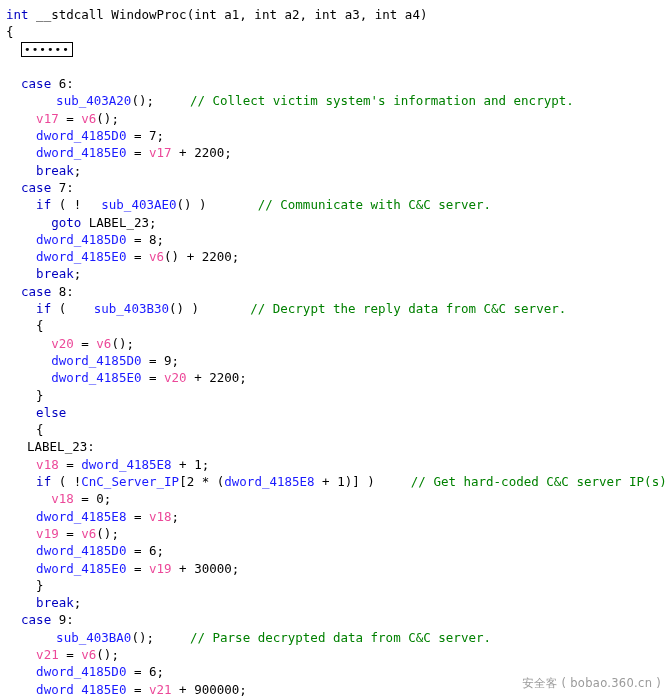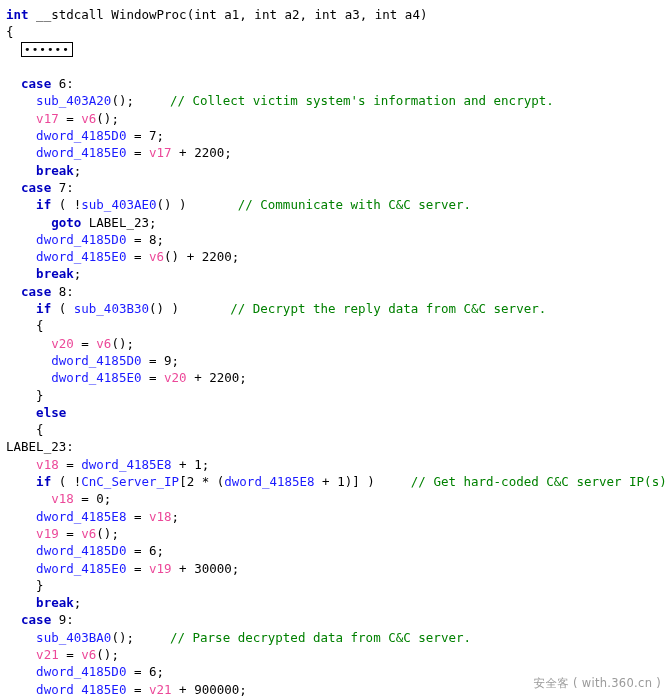--- a/index.html
+++ b/index.html
@@ -17,28 +17,28 @@
   }
   #code {
     padding: 6px 4px 0 6px;
     line-height: 17.3px;
     white-space: pre;
   }
   .line {
     white-space: pre;
     height: 17.3px;
   }
-  .kw      { color: #0000c0; font-weight: bold; }
-  .fn      { color: #1a1aff; }      
+  .kw      { color: #0000c0; }
+  .fn      { color: #1a1aff; margin-left: 20px; }      
   .var     { color: #ec4899; }      
   .gvar    { color: #1a1aff; }      
   .plain   { color: #000000; }
   .num     { color: #000000; }
   .cmt     { color: #008000; margin-left: 36px; }      
-  .lbl     { color: #000000; }
+  .lbl     { color: #000000; margin-left: 21px; }
   .punct   { color: #000000; }
   .box {
     display: inline-block;
     border: 1px solid #000000;
     padding: 0 2px;
     line-height: 13px;
     font-size: 11px;
     letter-spacing: 1px;
     position: relative;
     top: -1px;
@@ -50,13 +50,13 @@
     font-family: "DejaVu Sans", "Liberation Sans", sans-serif;
     font-size: 11.5px;
     color: #9a9a9a;
     letter-spacing: 0.3px;
   }
 </style>
 </head>
 <body>
 
 <div id="code"><div class="line"><span class="kw">int</span><span class="plain"> </span><span class="plain">__stdcall</span><span class="plain"> WindowProc(int a1, int a2, int a3, int a4)</span></div><div class="line"><span class="punct">{</span></div><div class="line">  <span class="box">••••••</span></div><div class="line"></div><div class="line">  <span class="kw">case</span><span class="plain"> </span><span class="num">6</span><span class="plain">:</span></div><div class="line">    <span class="fn">sub_403A20</span><span class="plain">();</span><span class="cmt">// Collect victim system's information and encrypt.</span></div><div class="line">    <span class="var">v17</span><span class="plain"> = </span><span class="var">v6</span><span class="plain">();</span></div><div class="line">    <span class="gvar">dword_4185D0</span><span class="plain"> = </span><span class="num">7</span><span class="plain">;</span></div><div class="line">    <span class="gvar">dword_4185E0</span><span class="plain"> = </span><span class="var">v17</span><span class="plain"> + </span><span class="num">2200</span><span class="plain">;</span></div><div class="line">    <span class="kw">break</span><span class="plain">;</span></div><div class="line">  <span class="kw">case</span><span class="plain"> </span><span class="num">7</span><span class="plain">:</span></div><div class="line">    <span class="kw">if</span><span class="plain"> ( !</span><span class="fn">sub_403AE0</span><span class="plain">() )  </span><span class="cmt">// Communicate with C&amp;C server.</span></div><div class="line">      <span class="kw">goto</span><span class="plain"> LABEL_23;</span></div><div class="line">    <span class="gvar">dword_4185D0</span><span class="plain"> = </span><span class="num">8</span><span class="plain">;</span></div><div class="line">    <span class="gvar">dword_4185E0</span><span class="plain"> = </span><span class="var">v6</span><span class="plain">() + </span><span class="num">2200</span><span class="plain">;</span></div><div class="line">    <span class="kw">break</span><span class="plain">;</span></div><div class="line">  <span class="kw">case</span><span class="plain"> </span><span class="num">8</span><span class="plain">:</span></div><div class="line">    <span class="kw">if</span><span class="plain"> ( </span><span class="fn">sub_403B30</span><span class="plain">() )  </span><span class="cmt">// Decrypt the reply data from C&amp;C server.</span></div><div class="line">    <span class="punct">{</span></div><div class="line">      <span class="var">v20</span><span class="plain"> = </span><span class="var">v6</span><span class="plain">();</span></div><div class="line">      <span class="gvar">dword_4185D0</span><span class="plain"> = </span><span class="num">9</span><span class="plain">;</span></div><div class="line">      <span class="gvar">dword_4185E0</span><span class="plain"> = </span><span class="var">v20</span><span class="plain"> + </span><span class="num">2200</span><span class="plain">;</span></div><div class="line">    <span class="punct">}</span></div><div class="line">    <span class="kw">else</span></div><div class="line">    <span class="punct">{</span></div><div class="line"><span class="lbl">LABEL_23:</span></div><div class="line">    <span class="var">v18</span><span class="plain"> = </span><span class="gvar">dword_4185E8</span><span class="plain"> + </span><span class="num">1</span><span class="plain">;</span></div><div class="line">    <span class="kw">if</span><span class="plain"> ( !</span><span class="gvar">CnC_Server_IP</span><span class="plain">[2 * (</span><span class="gvar">dword_4185E8</span><span class="plain"> + 1)] )</span><span class="cmt">// Get hard-coded C&amp;C server IP(s)</span></div><div class="line">      <span class="var">v18</span><span class="plain"> = </span><span class="num">0</span><span class="plain">;</span></div><div class="line">    <span class="gvar">dword_4185E8</span><span class="plain"> = </span><span class="var">v18</span><span class="plain">;</span></div><div class="line">    <span class="var">v19</span><span class="plain"> = </span><span class="var">v6</span><span class="plain">();</span></div><div class="line">    <span class="gvar">dword_4185D0</span><span class="plain"> = </span><span class="num">6</span><span class="plain">;</span></div><div class="line">    <span class="gvar">dword_4185E0</span><span class="plain"> = </span><span class="var">v19</span><span class="plain"> + </span><span class="num">30000</span><span class="plain">;</span></div><div class="line">    <span class="punct">}</span></div><div class="line">    <span class="kw">break</span><span class="plain">;</span></div><div class="line">  <span class="kw">case</span><span class="plain"> </span><span class="num">9</span><span class="plain">:</span></div><div class="line">    <span class="fn">sub_403BA0</span><span class="plain">();</span><span class="cmt">// Parse decrypted data from C&amp;C server.</span></div><div class="line">    <span class="var">v21</span><span class="plain"> = </span><span class="var">v6</span><span class="plain">();</span></div><div class="line">    <span class="gvar">dword_4185D0</span><span class="plain"> = </span><span class="num">6</span><span class="plain">;</span></div><div class="line">    <span class="gvar">dword_4185E0</span><span class="plain"> = </span><span class="var">v21</span><span class="plain"> + </span><span class="num">900000</span><span class="plain">;</span></div></div>
-<div class="watermark">安全客 ( with.360.cn )</div>
+<div class="watermark">安全客 ( bobao.360.cn )</div>
 
 </body></html>

